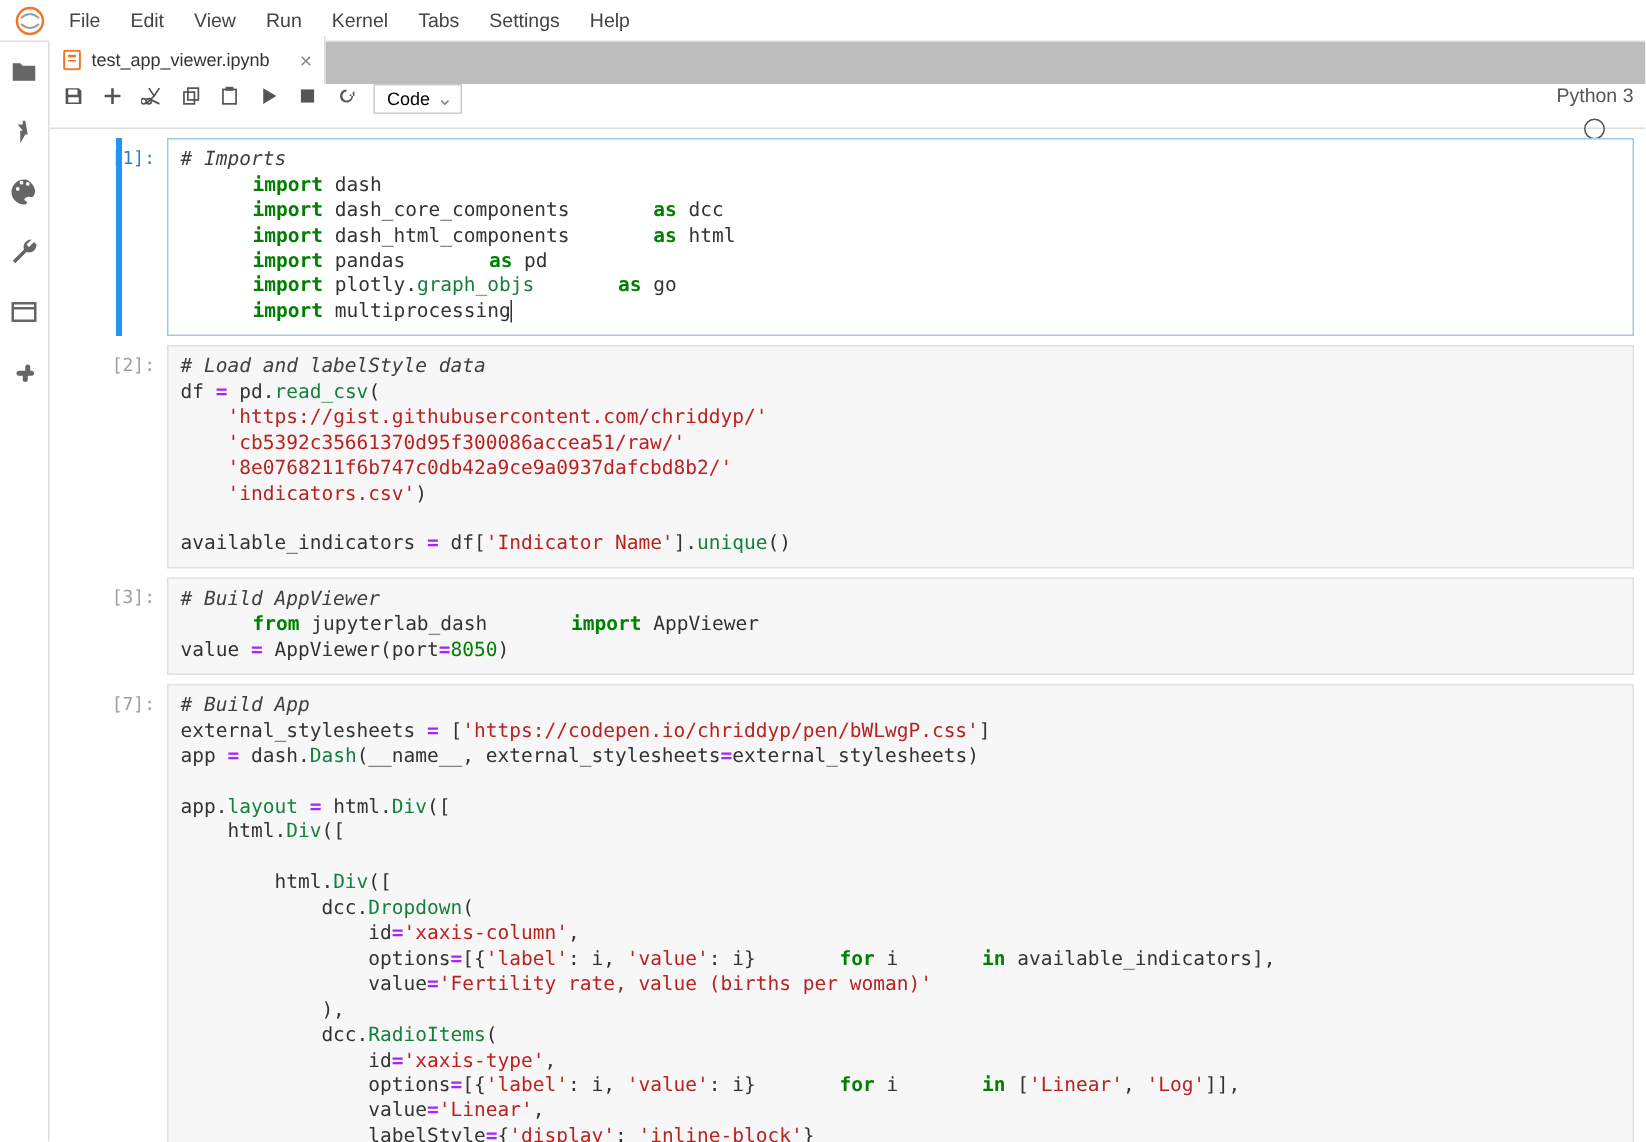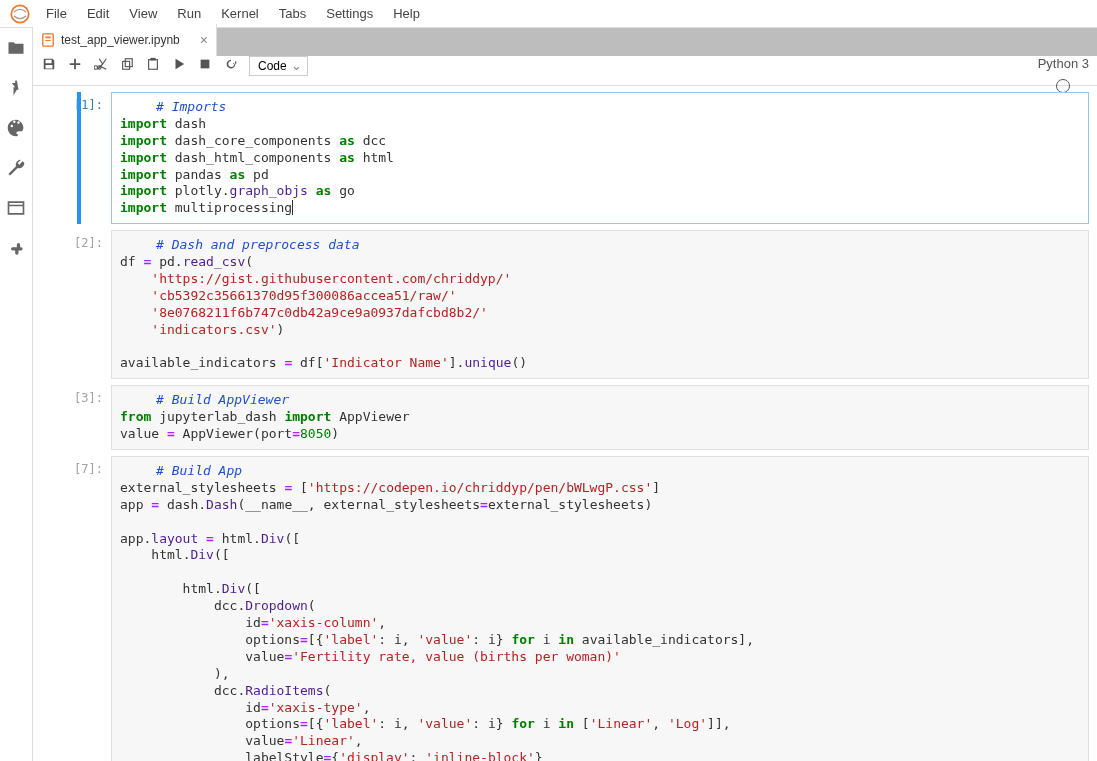--- a/index.html
+++ b/index.html
@@ -171,26 +171,26 @@
 }
 .cell.active::before {
   content: "";
   position: absolute;
   left: 36px;
   top: 0;
   bottom: 0;
   width: 4px;
   background: #2196f3;
 }
-.c-comment { color: #1d4ed8; font-style: italic; margin-left: 36px; }
-.c-keyword { color: #008000; font-weight: bold; }
+.c-comment { color: #404040; font-style: italic; }
+.c-keyword { color: #008000; font-weight: bold; margin-left: 48px; }
 .c-string  { color: #ba2121; }
 .c-number  { color: #008000; }
 .c-op      { color: #aa22ff; font-weight: bold; }
-.c-attr    { color: #4c1d95; }
+.c-attr    { color: #15803d; }
 .cursor-caret { border-right: 1px solid #333; }
 </style>
 </head>
 <body>
 
 <div class="top-bar">
   <div class="logo">
     <svg viewBox="0 0 30 30">
         <circle cx="15" cy="15" r="13" fill="none" stroke="#f37626" stroke-width="2.5"></circle>
         <path d="M6 12 Q15 4 24 12" fill="none" stroke="#9e9e9e" stroke-width="2"></path>
@@ -309,21 +309,21 @@
 <span class="c-keyword">import</span><span> dash</span>
 <span class="c-keyword">import</span><span> dash_core_components </span><span class="c-keyword">as</span><span> dcc</span>
 <span class="c-keyword">import</span><span> dash_html_components </span><span class="c-keyword">as</span><span> html</span>
 <span class="c-keyword">import</span><span> pandas </span><span class="c-keyword">as</span><span> pd</span>
 <span class="c-keyword">import</span><span> plotly</span>.<span class="c-attr">graph_objs</span> <span class="c-keyword">as</span><span> go</span>
 <span class="c-keyword">import</span><span> multiprocessing</span><span class="cursor-caret"></span></div>
       </div>
 
       <div class="cell">
         <div class="prompt inactive">[2]:</div>
-        <div class="code-area"><span class="c-comment"># Dash and preprocess data</span>
+        <div class="code-area"><span class="c-comment"># Load and labelStyle data</span>
 <span>df </span><span class="c-op">=</span><span> pd</span>.<span class="c-attr">read_csv</span>(
     <span class="c-string">'https://gist.githubusercontent.com/chriddyp/'</span>
     <span class="c-string">'cb5392c35661370d95f300086accea51/raw/'</span>
     <span class="c-string">'8e0768211f6b747c0db42a9ce9a0937dafcbd8b2/'</span>
     <span class="c-string">'indicators.csv'</span>)
 
 <span>available_indicators </span><span class="c-op">=</span><span> df[</span><span class="c-string">'Indicator Name'</span><span>]</span>.<span class="c-attr">unique</span><span>()</span></div>
       </div>
 
       <div class="cell">

